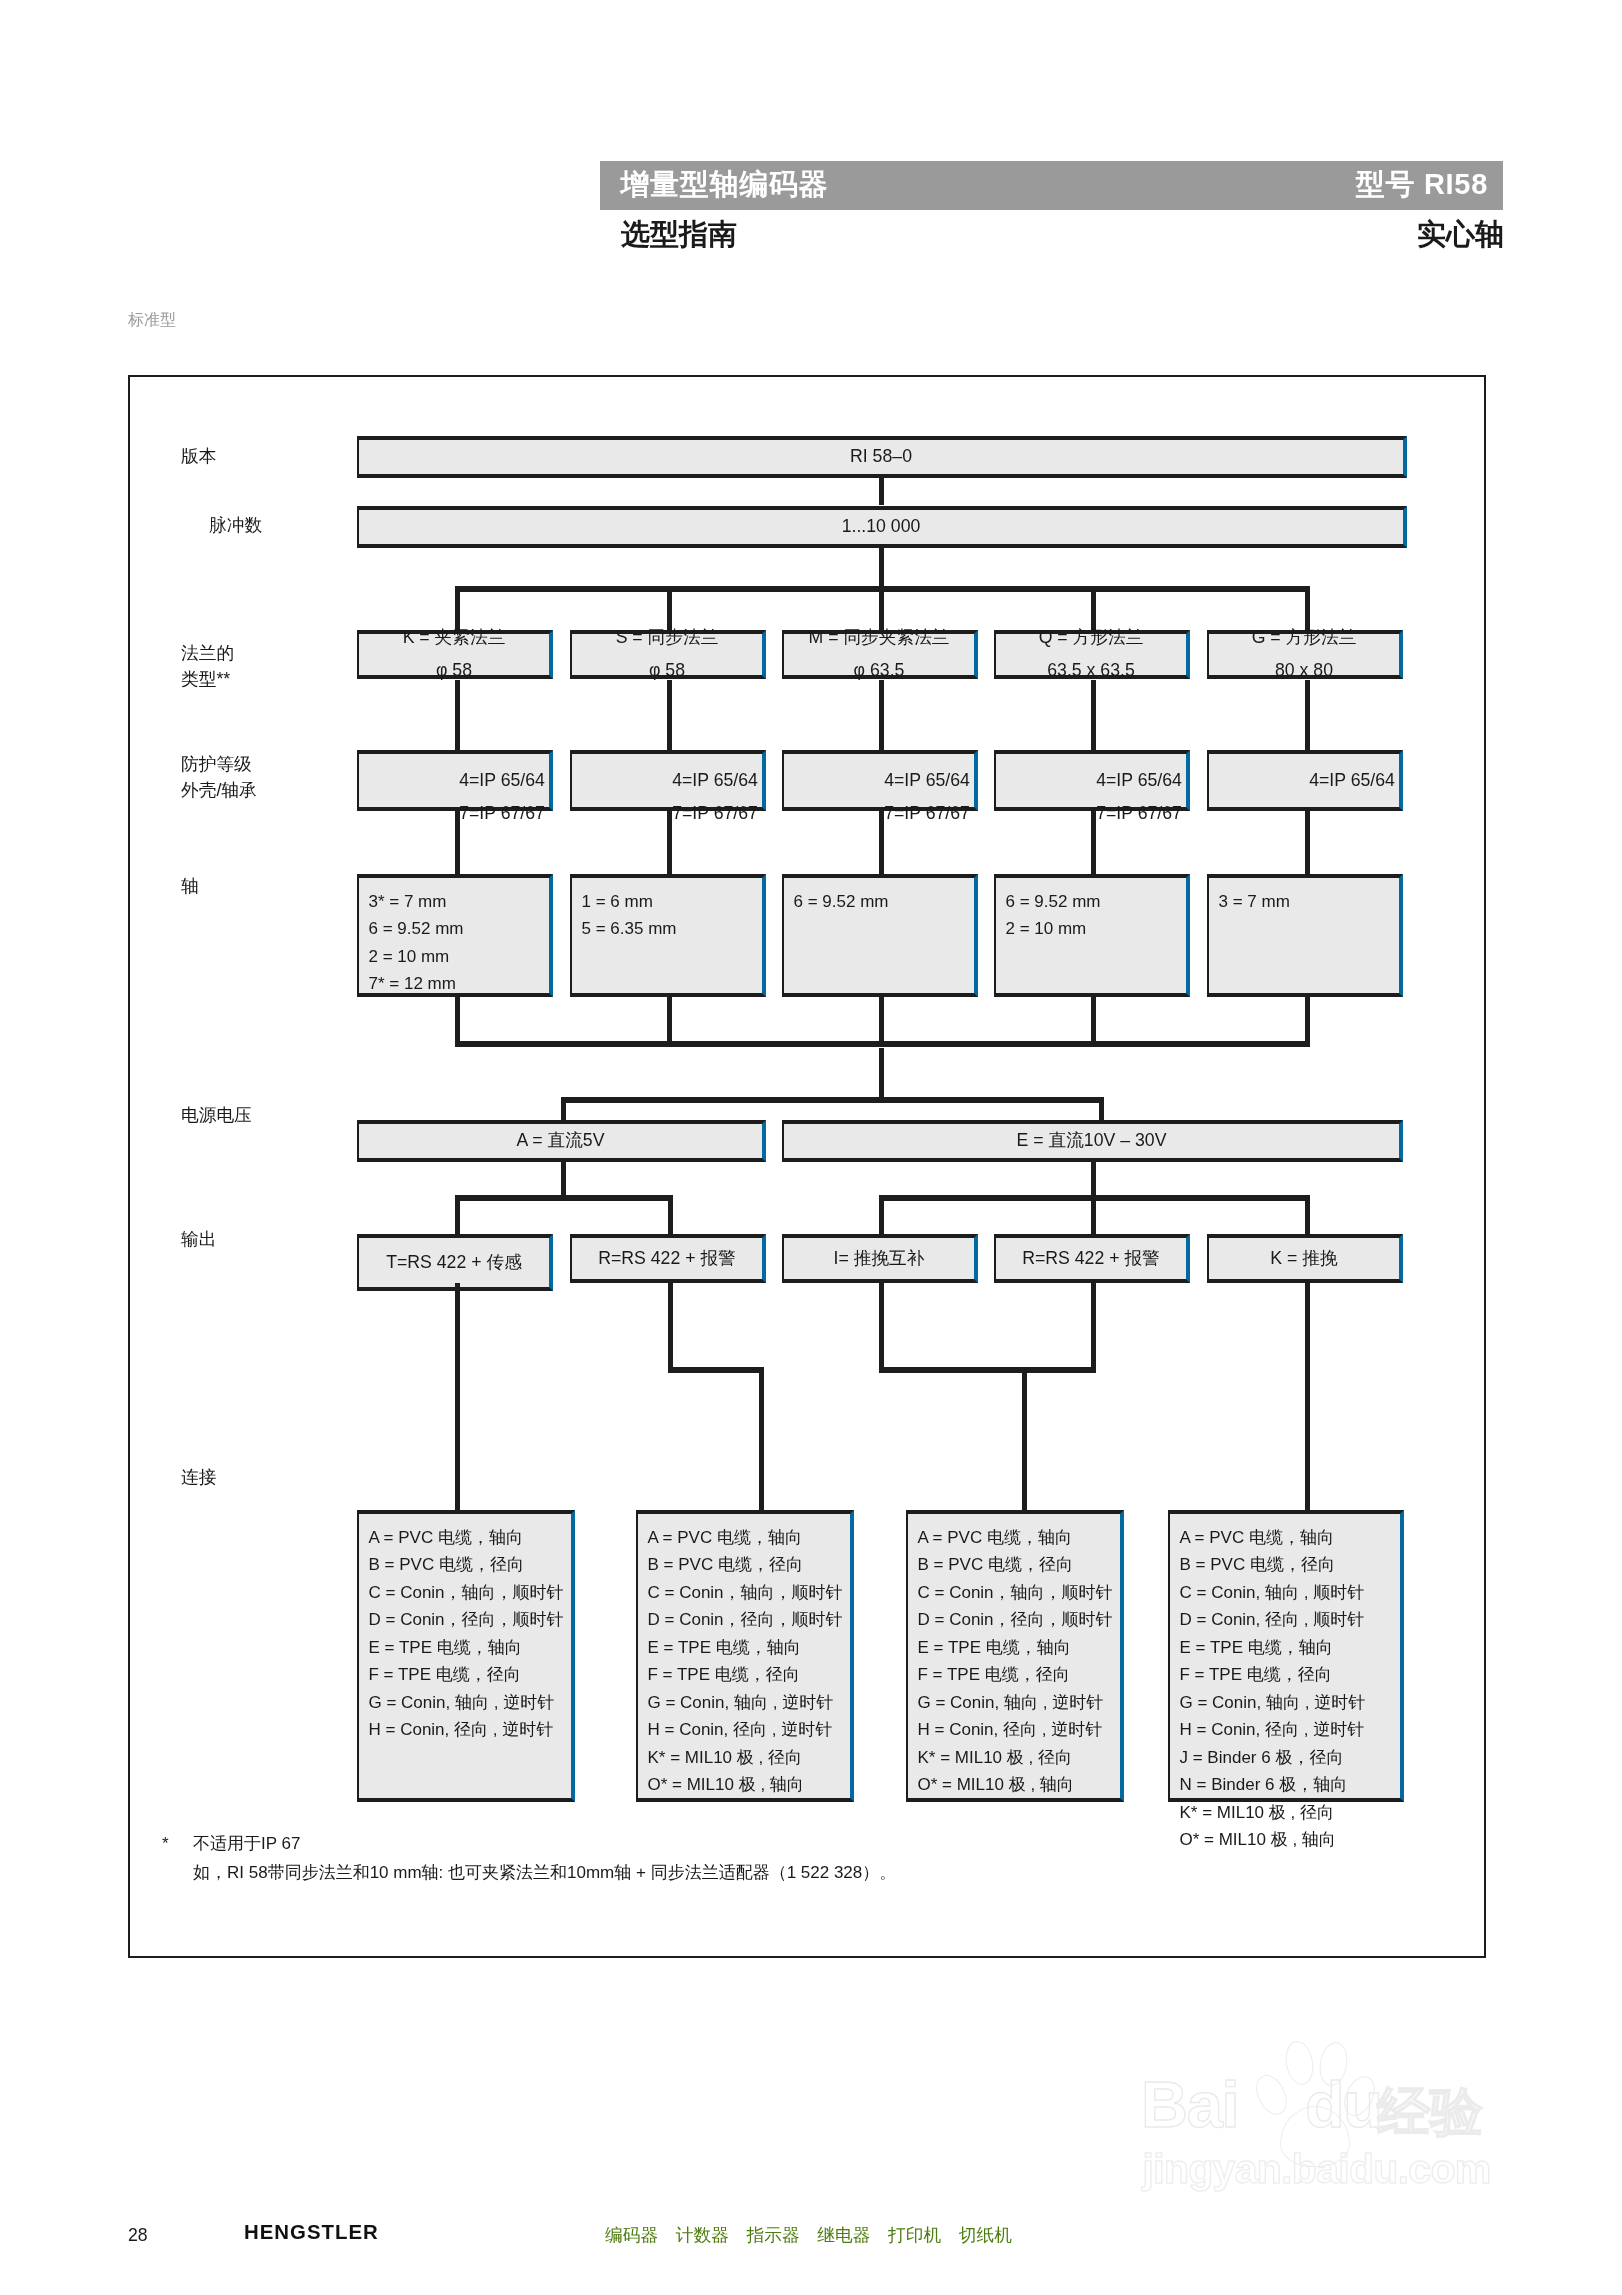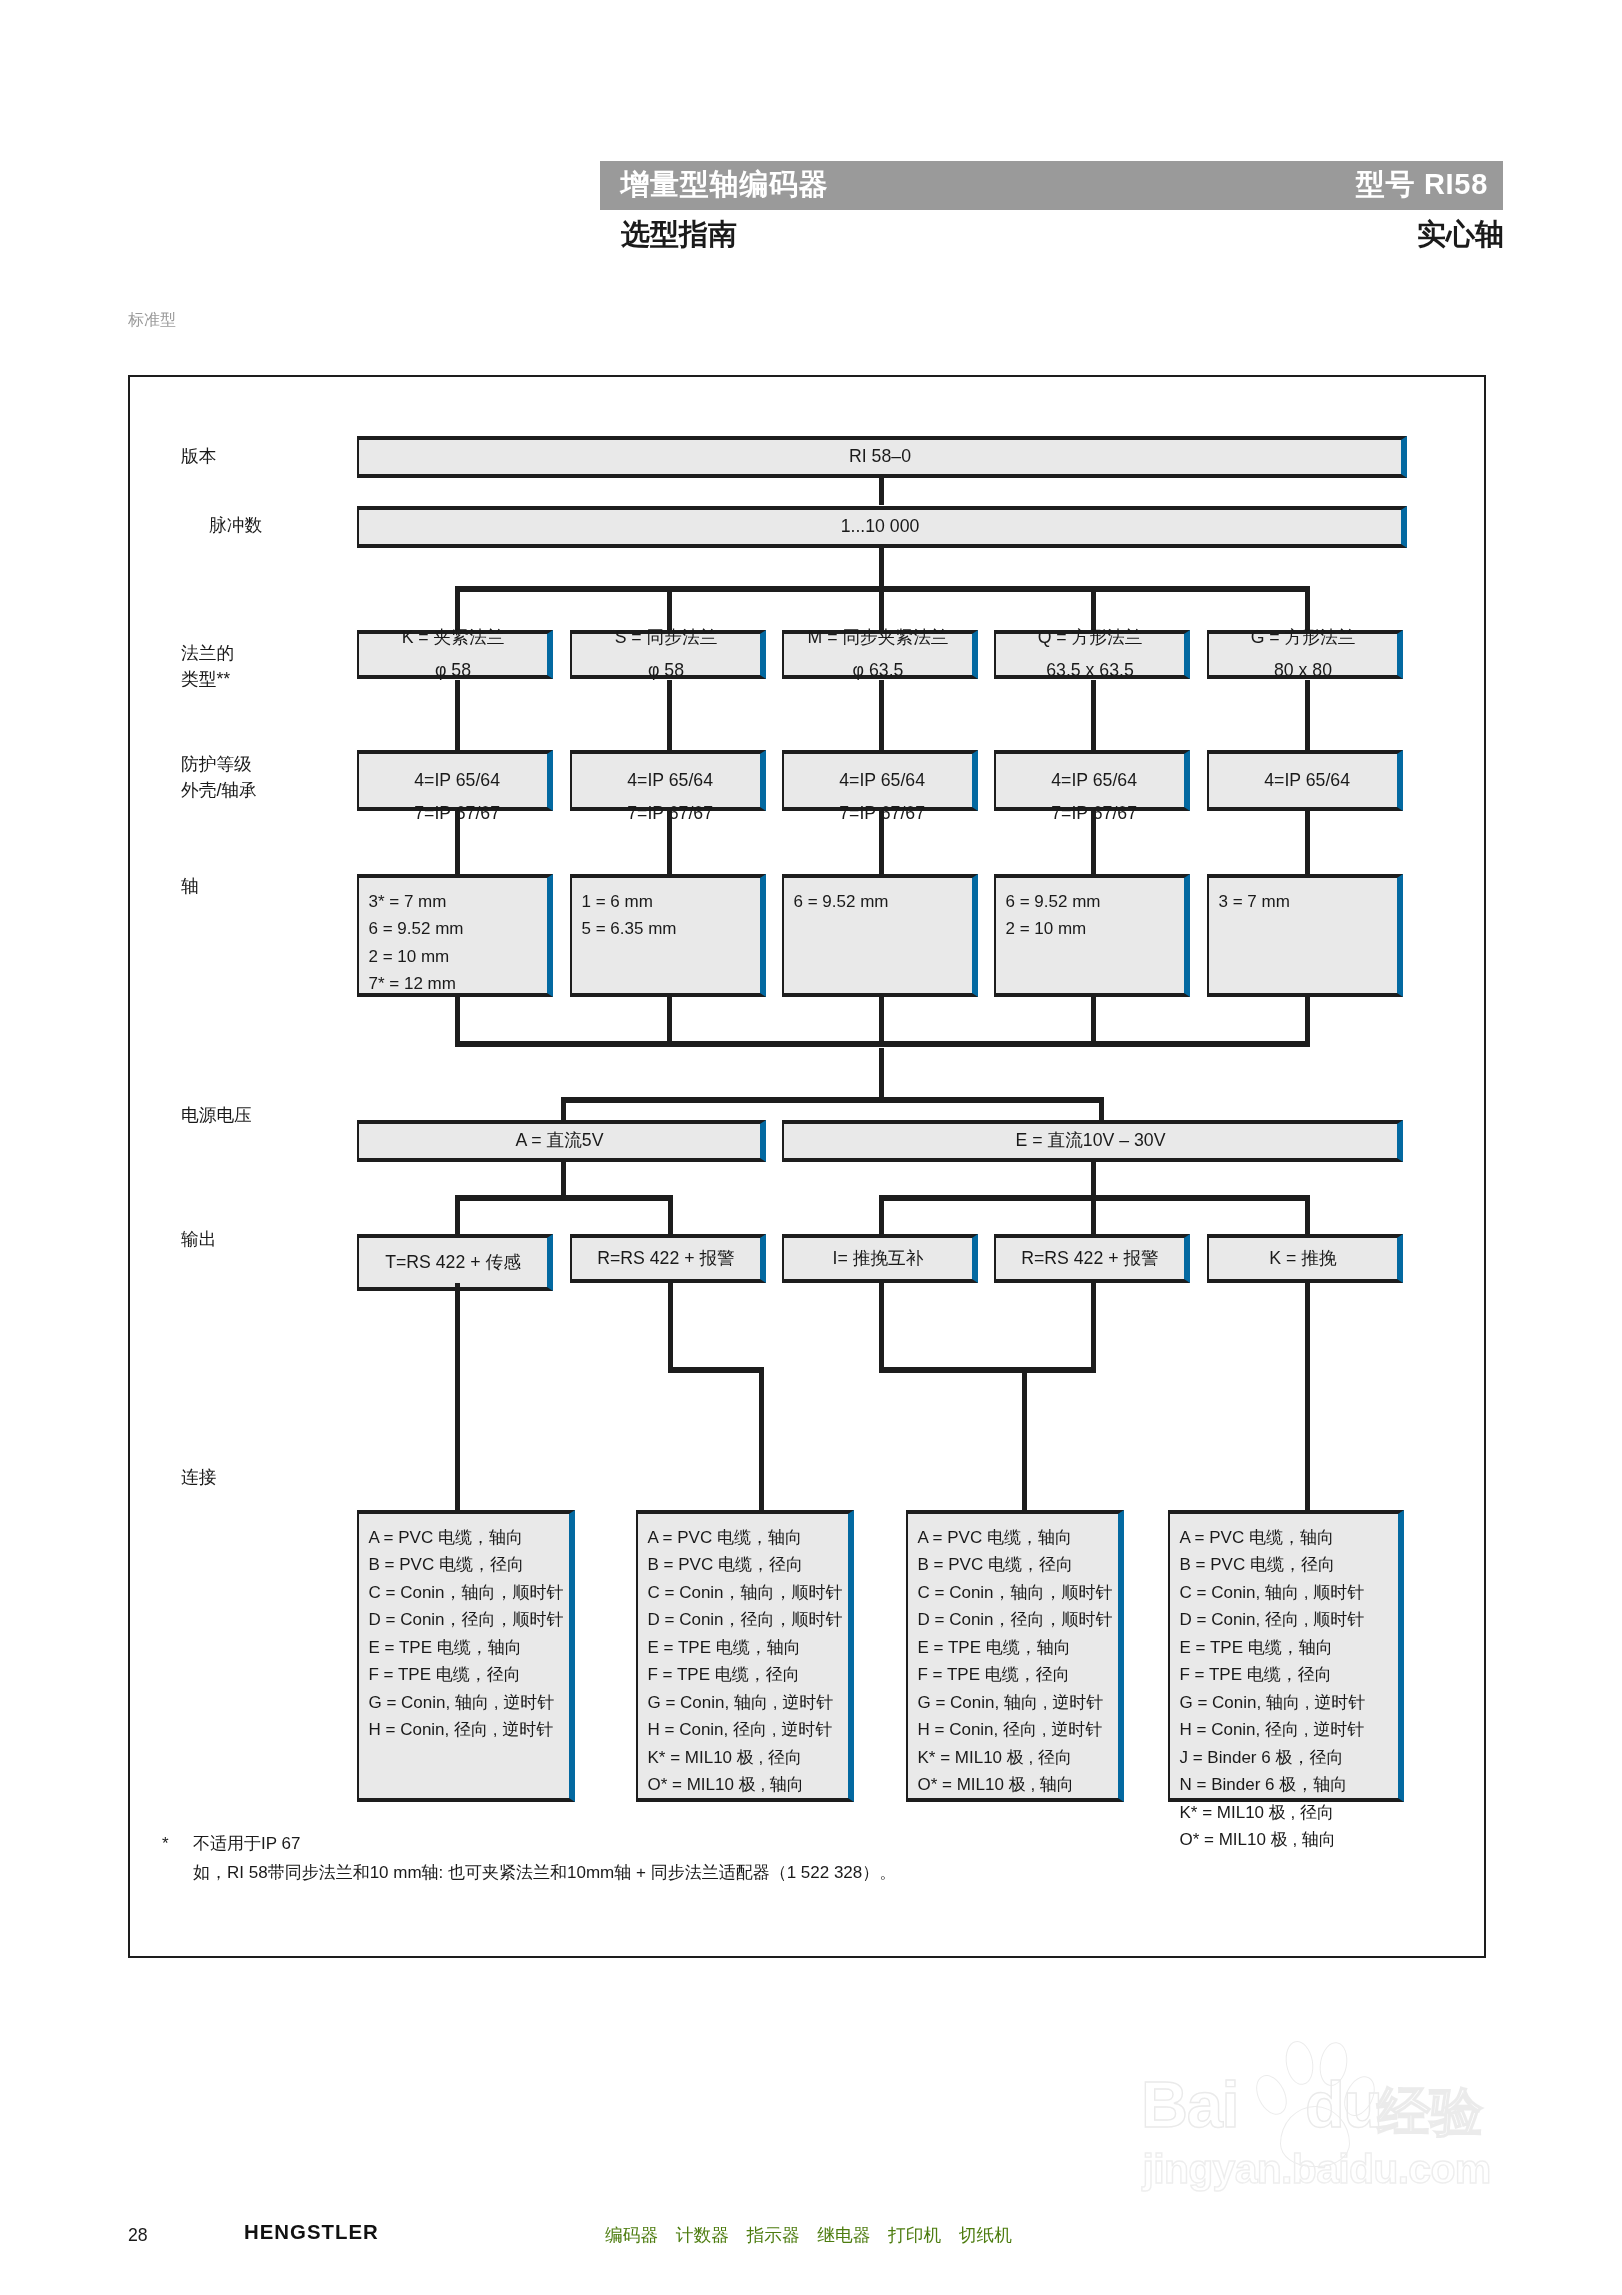--- a/index.html
+++ b/index.html
@@ -49,33 +49,33 @@
 
   
   .node{
     background:#e9e9e9;
     border:0.7px solid #b9b9b9;
     border-top:4.1px solid #1d1d1d;
     border-bottom:4.1px solid #1d1d1d;
     box-sizing:border-box;
     font-size:17.7px;color:#1a1a1a;
   }
-  .node.side{border-left:2px solid #1d1d1d;border-right:6px solid #0369a1;}
+  .node.side{border-left:2px solid #1d1d1d;border-right:4px solid #0369a1;}
   .node .ctr{
     position:absolute;left:0;right:0;top:50%;transform:translateY(-50%);
     text-align:center;line-height:1.55;
   }
   .node .ctr.two{line-height:1.9;}
   .node .lst{
     position:absolute;left:9.5px;right:4.1px;top:9.5px;
     line-height:1.62;text-align:left;font-size:17px;white-space:nowrap;
   }
   .node .topleft{
     position:absolute;left:12.3px;right:4.1px;top:9.5px;
-    line-height:1.9;text-align:center;white-space:nowrap;
+    line-height:1.9;text-align:right;white-space:nowrap;
   }
 
   
   .ln{background:#1d1d1d;position:absolute;}
 
   
   #footnotes{
     left:162px;top:1829px;width:1227px;
     font-size:17px;line-height:1.72;color:#1a1a1a;
   }

